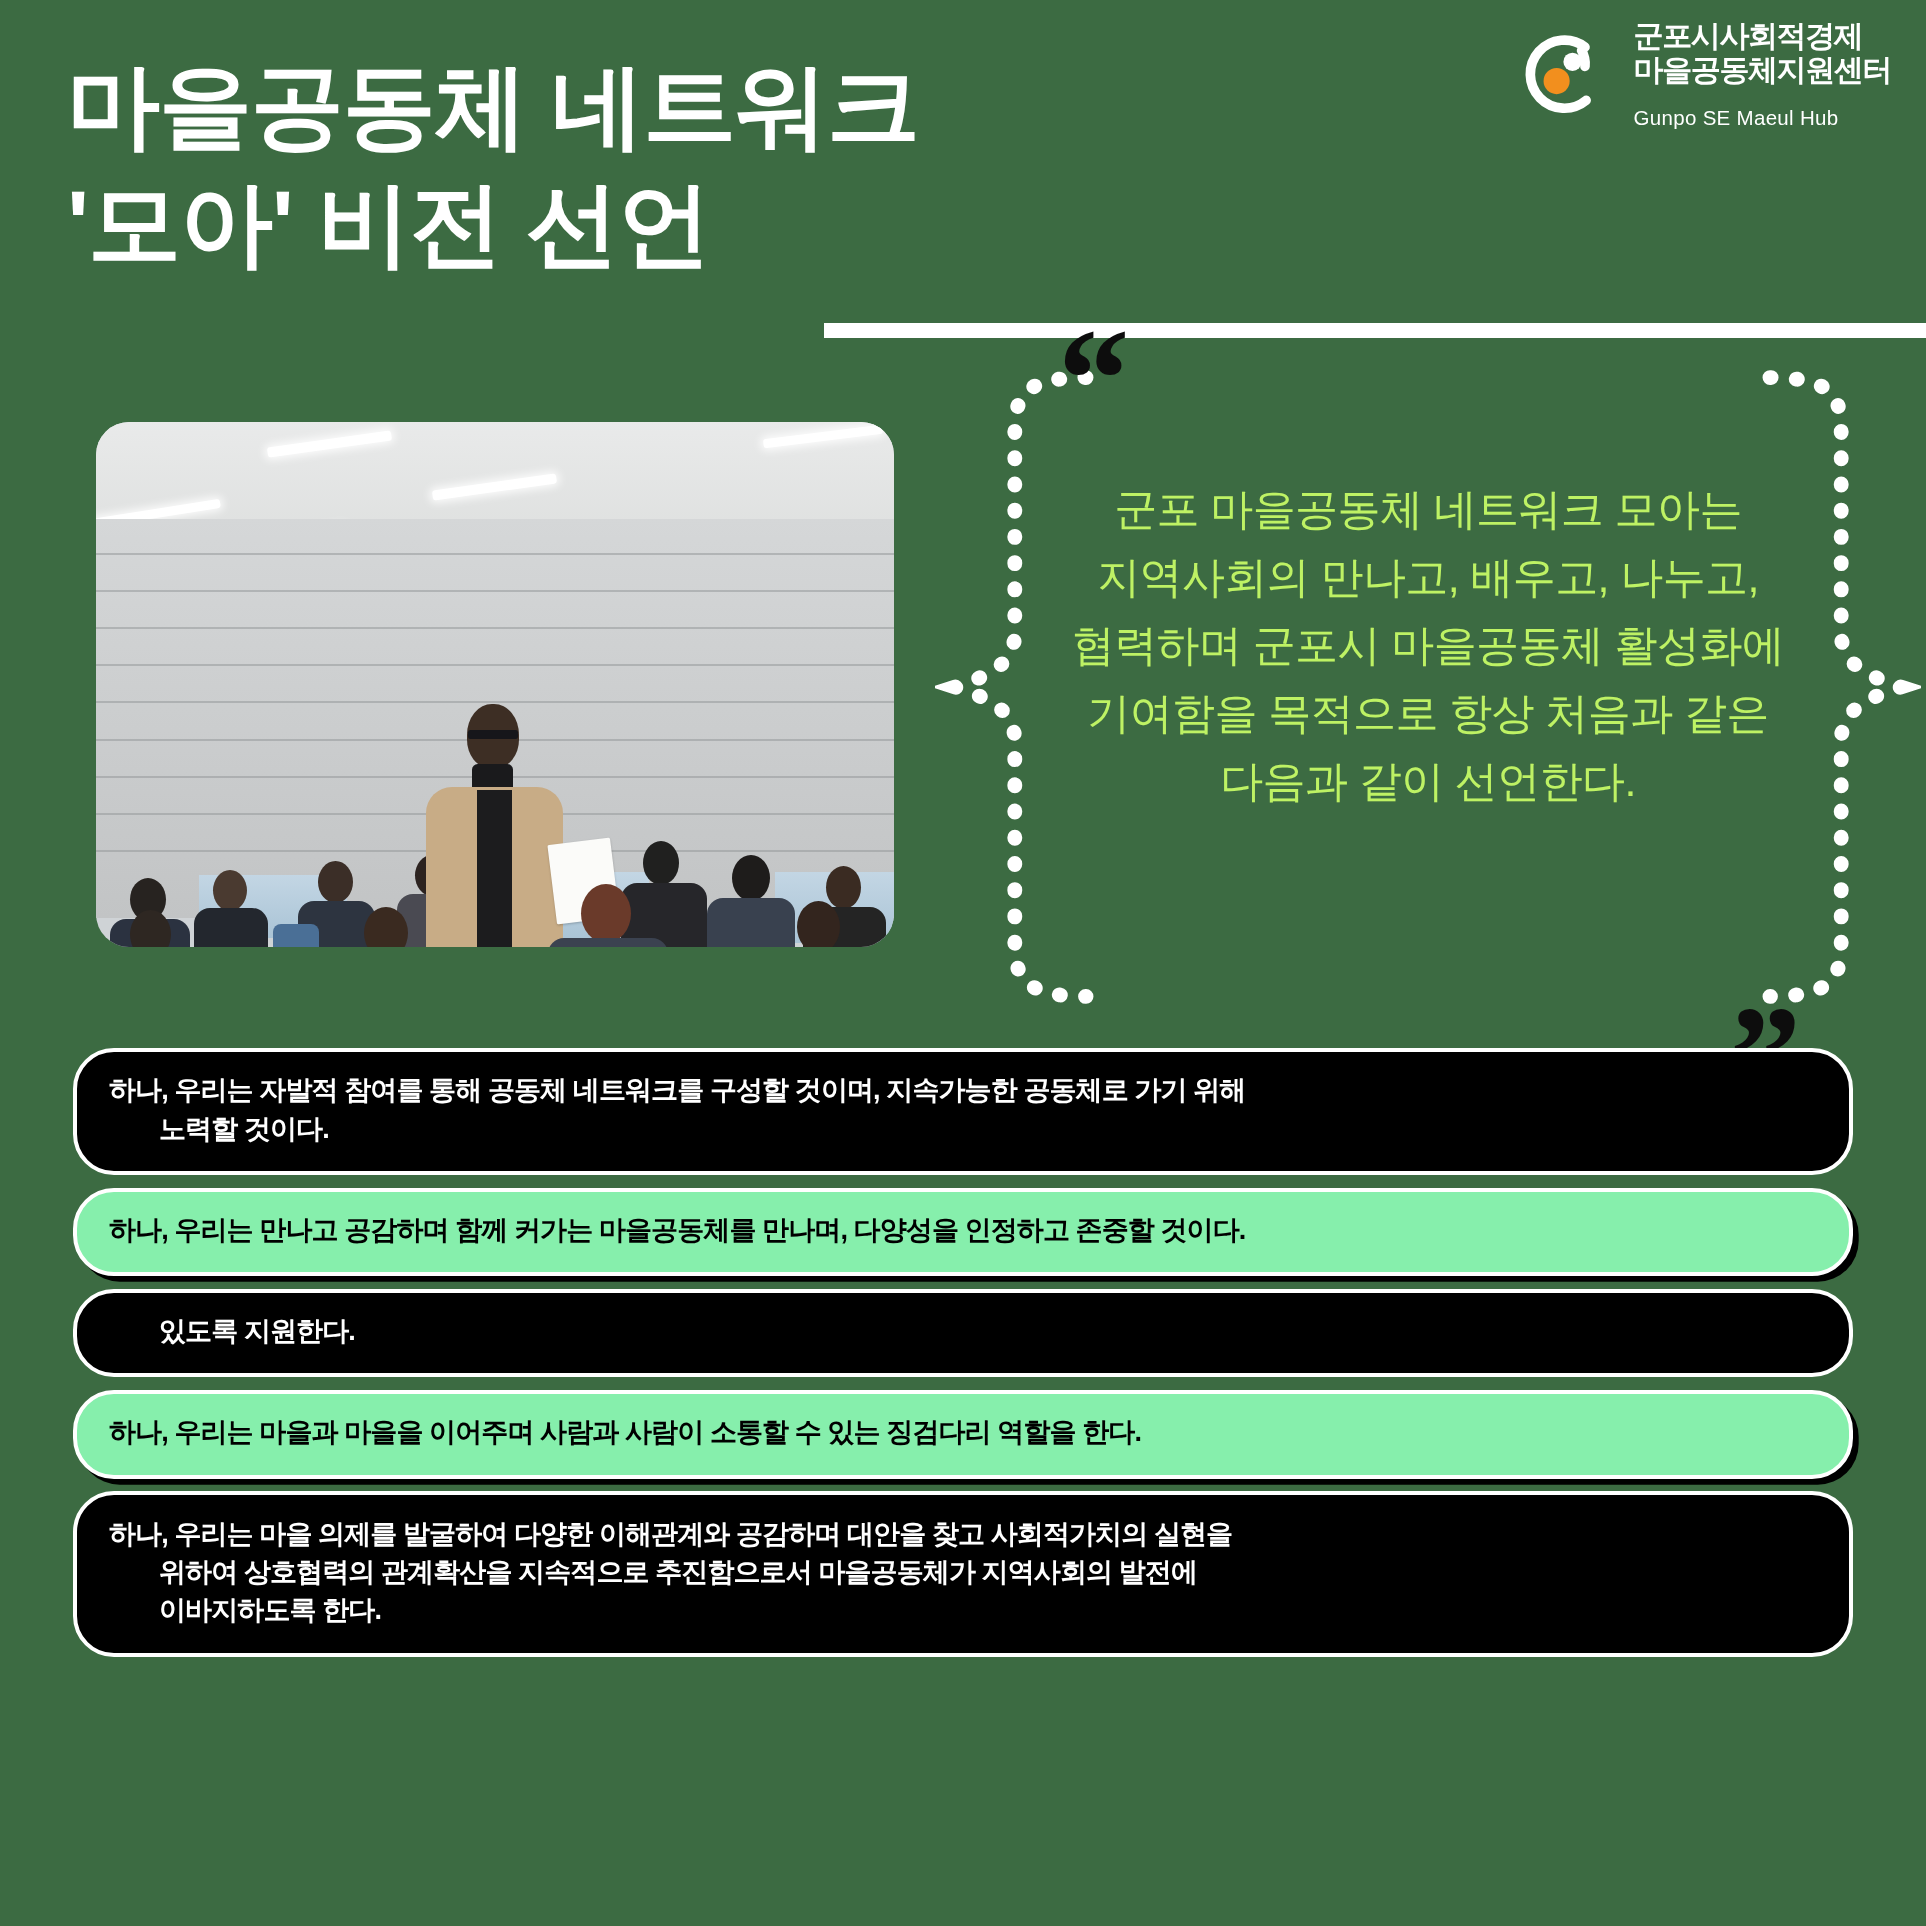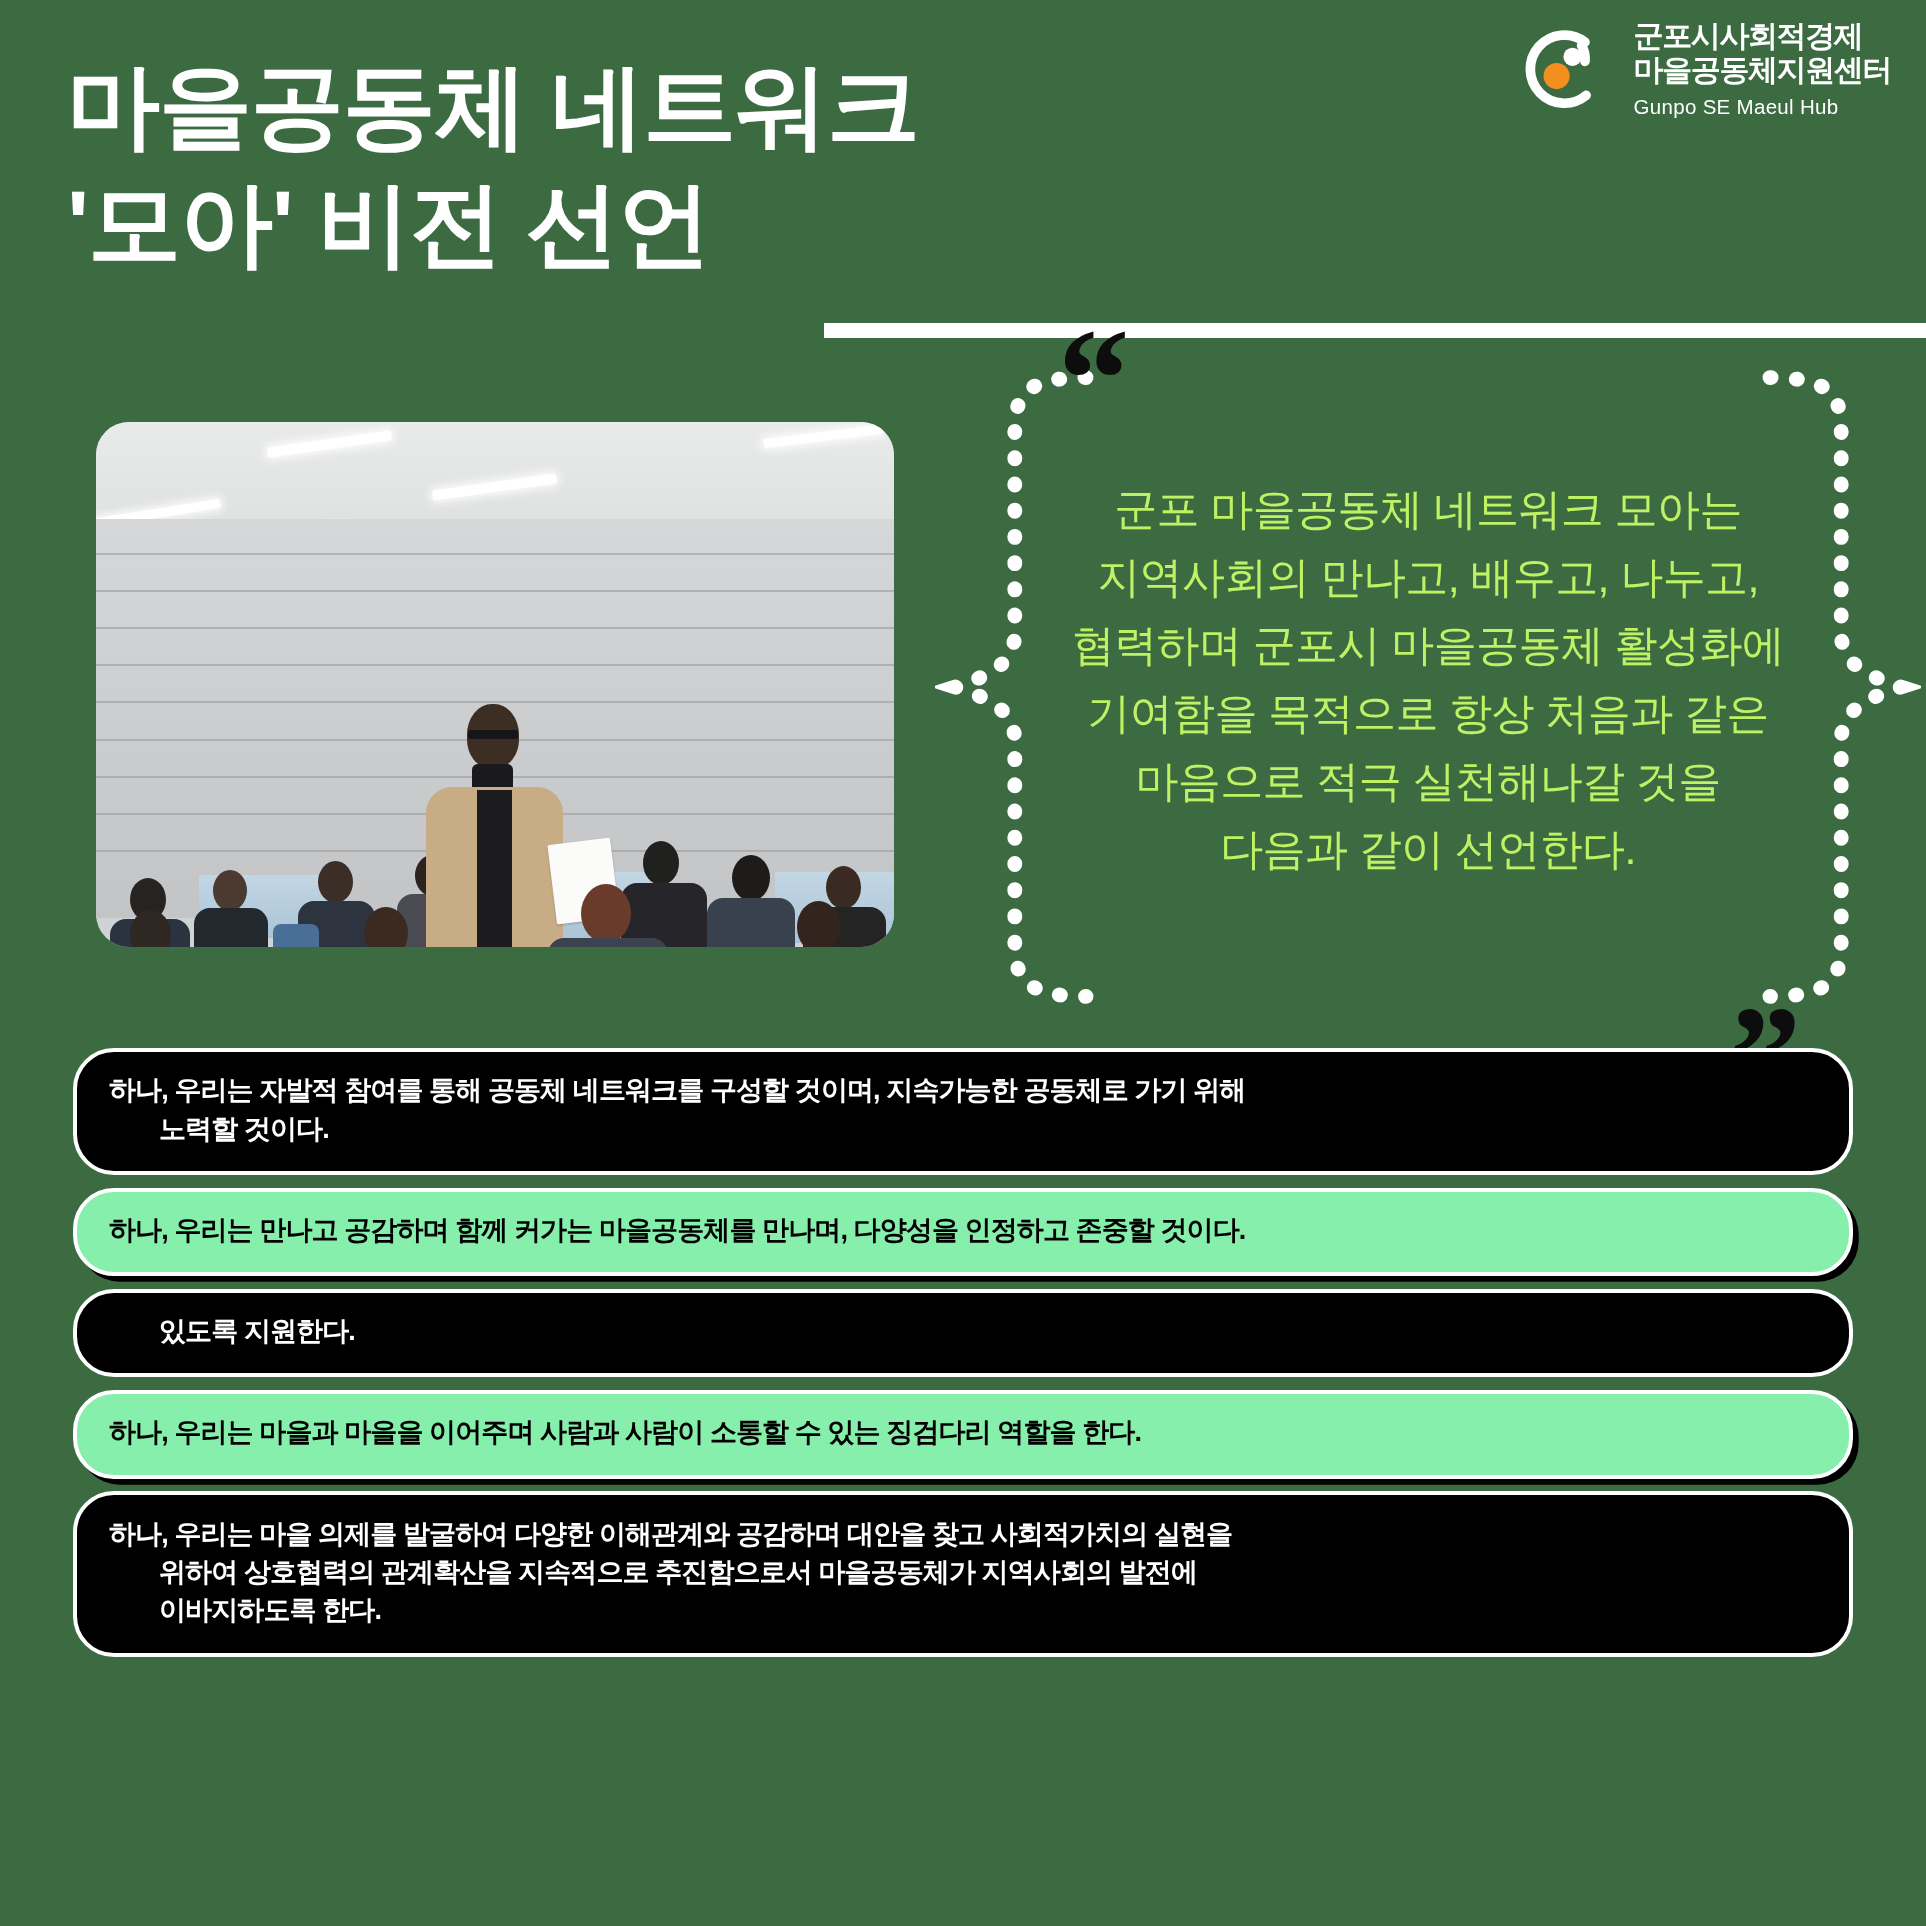--- a/index.html
+++ b/index.html
@@ -25,21 +25,21 @@
 
   
   .logo{position:absolute;right:35px;top:20.5px;display:flex;align-items:center;gap:28px;}
   .logo-mark{position:relative;width:88px;height:88px;flex:0 0 auto;}
   .logo-mark svg{display:block;width:88px;height:88px;}
   .logo-text{display:flex;flex-direction:column;line-height:1;}
   .logo-kr1,.logo-kr2{
     color:#ffffff;font-weight:900;font-size:30px;letter-spacing:-1.4px;
   }
   .logo-kr2{margin-top:4px;}
-  .logo-en{color:#ffffff;font-weight:400;font-size:20.5px;margin-top:12px;letter-spacing:0.3px;}
+  .logo-en{color:#ffffff;font-weight:400;font-size:20.5px;margin-top:23px;letter-spacing:0.3px;}
 
   
   .photo{
     position:absolute;left:96px;top:422px;
     width:798px;height:525px;border-radius:33px;overflow:hidden;
     background:#cfd3d6;
   }
   .ph{position:absolute;}
   
   .ceiling{left:0;top:0;width:100%;height:143px;background:linear-gradient(180deg,#e9eaea 0%,#dcdedd 100%);}
@@ -201,21 +201,20 @@
         <path d="M35 22 C150 22 160 60 160 120 L160 470 C160 525 205 545 265 565 C205 585 160 605 160 660 L160 1010 C160 1070 150 1108 35 1108" fill="none" stroke="#ffffff" stroke-width="26" stroke-linecap="round" stroke-dasharray="2 44"></path>
       </svg>
     </div>
     <div class="qmark qopen">“</div>
     <div class="qmark qclose">”</div>
     <div class="quote-text">
       <div>군포 마을공동체 네트워크 모아는</div>
       <div>지역사회의 만나고, 배우고, 나누고,</div>
       <div>협력하며 군포시 마을공동체 활성화에</div>
       <div>기여함을 목적으로 항상 처음과 같은</div>
-      <div>마음으로 적극 실천해나갈 것을</div>
       <div>다음과 같이 선언한다.</div>
     </div>
   </div>
 
   <div class="decl">
 
     <div class="decl-item dark">
       <p>하나, 우리는 자발적 참여를 통해 공동체 네트워크를 구성할 것이며, 지속가능한 공동체로 가기 위해</p>
       <p class="cont">노력할 것이다.</p>
     </div>

